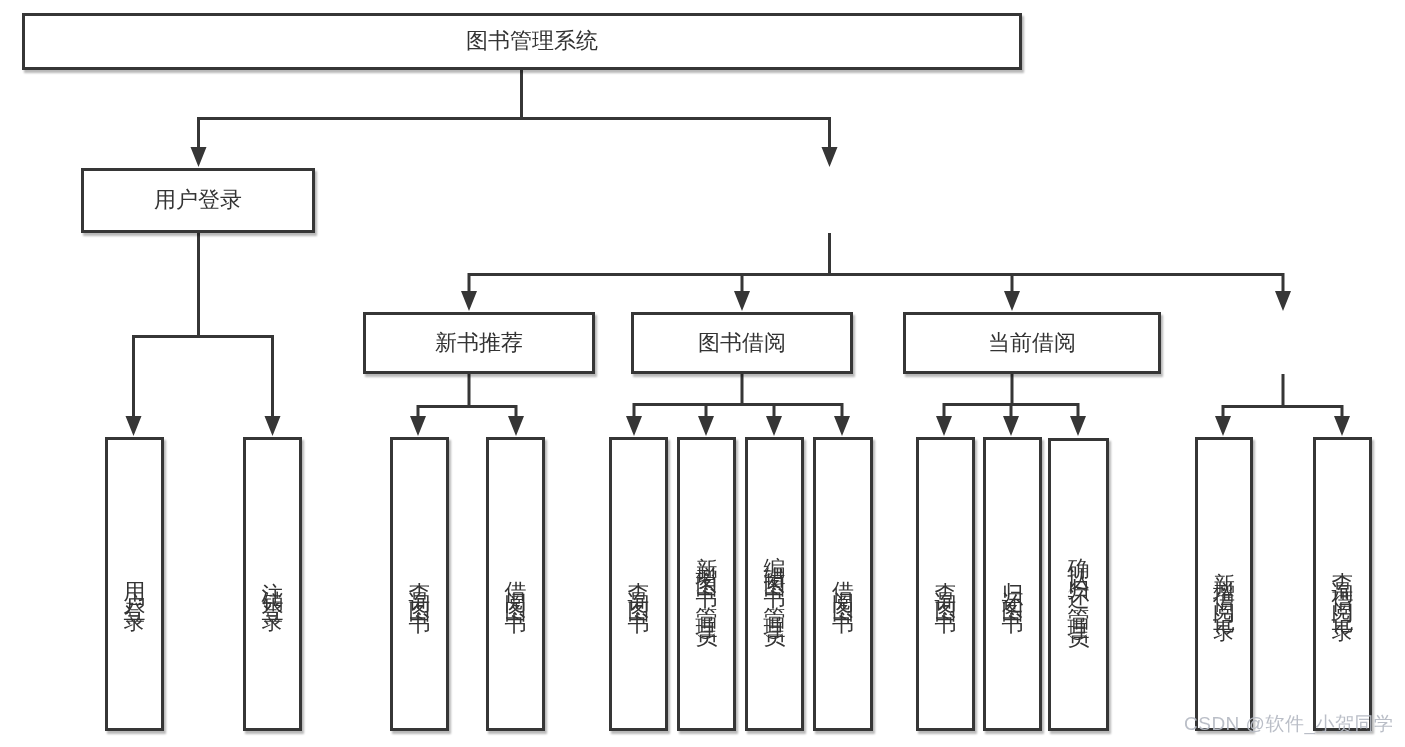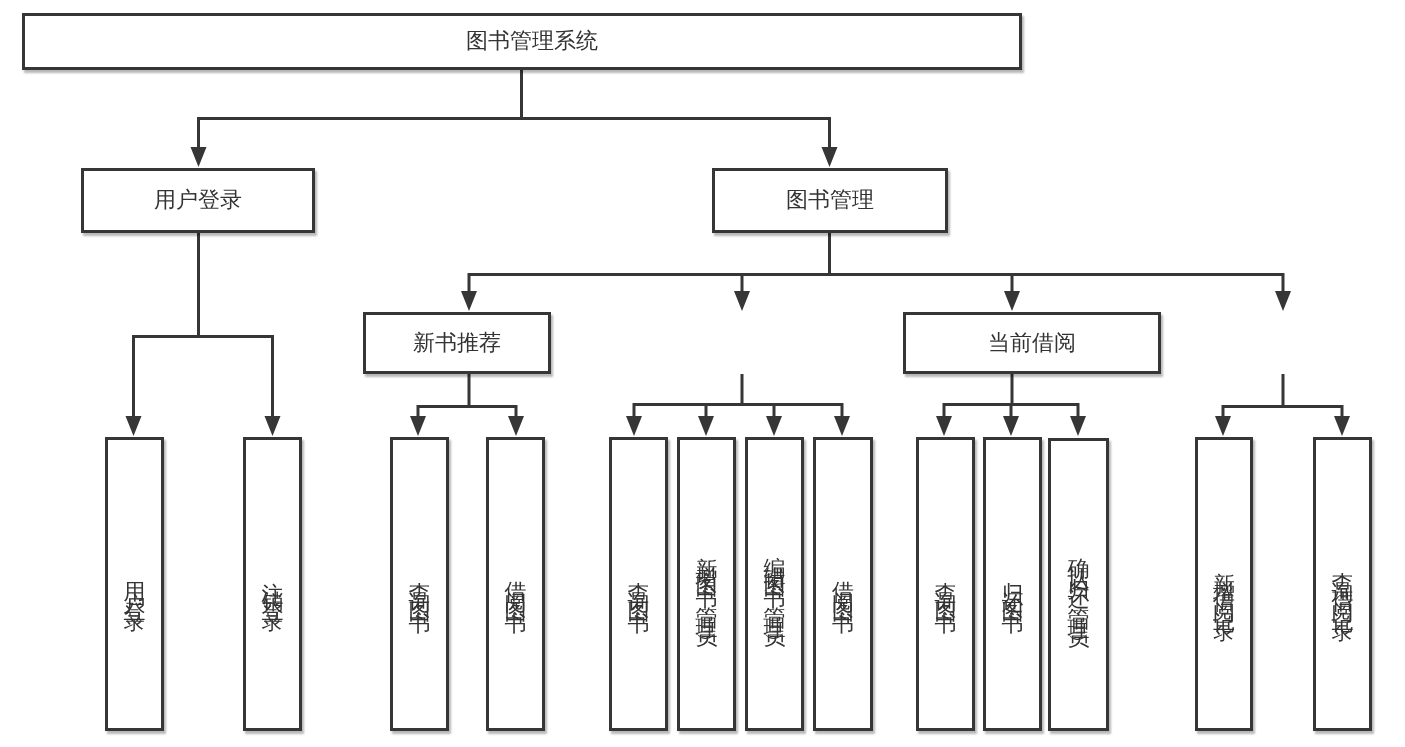--- a/index.html
+++ b/index.html
@@ -109,37 +109,38 @@
       M1003 416 L1019 416 L1011 436 Z
       M1070 416 L1086 416 L1078 436 Z
       M1215 416 L1231 416 L1223 436 Z
       M1334 416 L1350 416 L1342 436 Z
     "></path>
   </svg>
 
   <div class="box" style="left:22px; top:13px; width:1000px; height:57px;padding-left:20px;">图书管理系统</div>
 
   <div class="box" style="left:81px; top:168px; width:234px; height:65px;">用户登录</div>
-  <div class="box" style="left:712px; top:168px; width:236px; height:65px;">图书管理</div>
 
-  <div class="box" style="left:363px; top:312px; width:188px; height:62px;">新书推荐</div>
+  <div class="box" style="left:363px; top:312px; width:232px; height:62px;">新书推荐</div>
+  <div class="box" style="left:631px; top:312px; width:222px; height:62px;">图书借阅</div>
   <div class="box" style="left:903px; top:312px; width:258px; height:62px;">当前借阅</div>
 
   <div class="box v" style="left:105px; top:437px; width:59px; height:294px;">用户登录</div>
   <div class="box v" style="left:243px; top:437px; width:59px; height:294px;">注销登录</div>
 
   <div class="box v" style="left:390px; top:437px; width:59px; height:294px;">查询图书</div>
   <div class="box v" style="left:486px; top:437px; width:59px; height:294px;">借阅图书</div>
 
   <div class="box v" style="left:609px; top:437px; width:59px; height:294px;">查询图书</div>
   <div class="box v" style="left:677px; top:437px; width:59px; height:294px;">新增图书（管理员）</div>
   <div class="box v" style="left:745px; top:437px; width:59px; height:294px;">编辑图书（管理员）</div>
   <div class="box v" style="left:813px; top:437px; width:60px; height:294px;">借阅图书</div>
 
   <div class="box v" style="left:916px; top:437px; width:59px; height:294px;">查询图书</div>
   <div class="box v" style="left:983px; top:437px; width:59px; height:294px;">归还图书</div>
   <div class="box v" style="left:1048px; top:438px; width:61px; height:293px;">确认归还（管理员）</div>
 
   <div class="box v" style="left:1195px; top:437px; width:58px; height:294px;">新增借阅记录</div>
   <div class="box v" style="left:1313px; top:437px; width:59px; height:294px;">查询借阅记录</div>
 
+  <div class="watermark">CSDN @软件_小贺同学</div>
 
 </div>
 
 </body></html>

